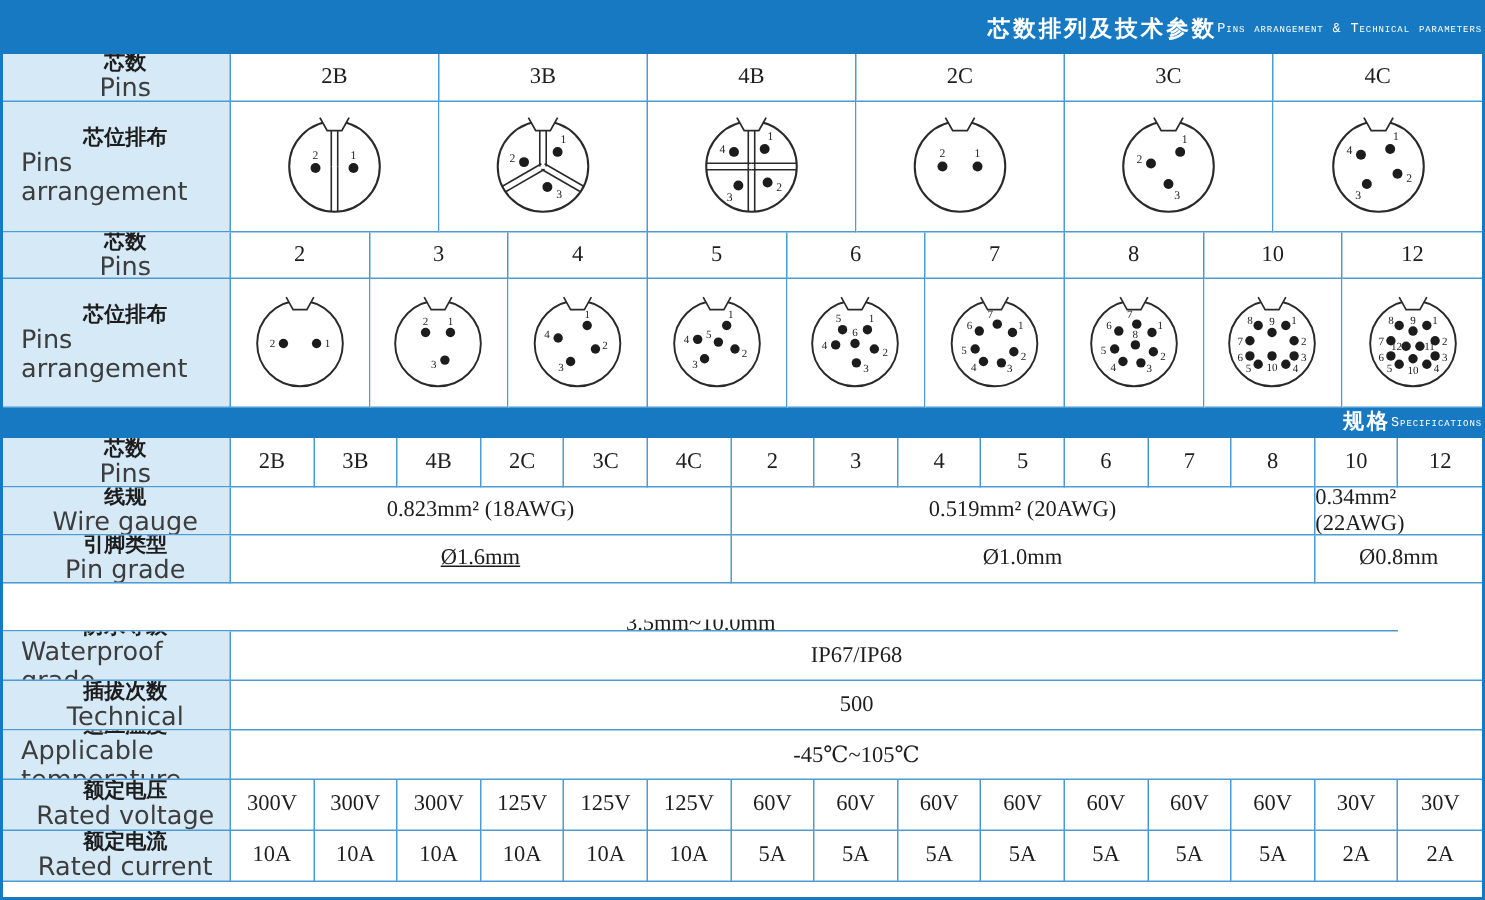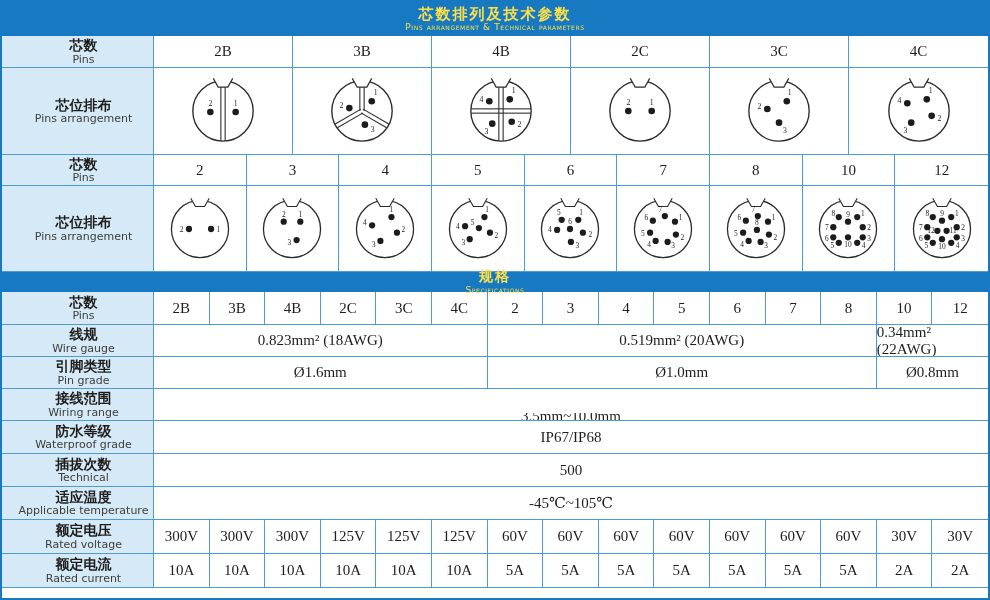--- a/index.html
+++ b/index.html
@@ -6,41 +6,41 @@
   body { background:#fff; }
   .sheet {
     width:990px; height:600px;
     border:2px solid #1779c1;
     background:#fff;
     font-family:"DejaVu Sans","Liberation Sans",sans-serif;
     color:#1d1d1d;
     overflow:hidden;
   }
   .banner {
-    background:#1779c1; color:#fde047;
-    display:flex; flex-direction:column; align-items:center; justify-content:center;
+    background:#1779c1; color:#ffffff;
+    display:flex; flex-direction:row; align-items:center; justify-content:flex-end;
     line-height:1.12;
   }
   .banner .zh { font-size:15px; font-weight:bold; letter-spacing:2px; }
-  .banner .en { font-size:9px; font-variant:small-caps; letter-spacing:0.6px; }
+  .banner .en { font-size:9px; font-variant:small-caps; letter-spacing:0.6px;font-family:Liberation Mono, monospace; }
   .row { display:grid; }
   .cols6  { grid-template-columns:152px repeat(6,1fr); }
   .cols9  { grid-template-columns:152px repeat(9,1fr); }
   .cols15 { grid-template-columns:152px repeat(15,1fr); }
   .cell {
     border-right:1px solid #4d9bd3;
     border-bottom:1px solid #4d9bd3;
     display:flex; flex-direction:column;
     align-items:center; justify-content:center;
     overflow:hidden;
   }
   .row > .cell:last-child { border-right:none; }
   .label { background:#d6e9f6;padding-left:12px; }
   .label .zh { font-size:14px; font-weight:bold; line-height:1.15; }
-  .label .en { font-size:11px; color:#3d3d3d; line-height:1.1; }
+  .label .en { font-size:17px; color:#3d3d3d; line-height:1.1; }
   .val {
     font-family:"Liberation Serif","DejaVu Serif",serif;
     font-size:15px;
   }
   .diag { background:#fff; }
   svg { display:block; }
 </style>
 </head>
 <body>
 
@@ -402,30 +402,26 @@
   <div class="cell val" style="grid-column: span 6;">0.823mm² (18AWG)</div>
       <div class="cell val" style="grid-column: span 7;">0.519mm² (20AWG)</div>
       <div class="cell val" style="grid-column: span 2;">0.34mm² (22AWG)</div>
     </div>
 
   <div class="row cols15" style="height:32px">
     <div class="cell label">
       <div class="zh">引脚类型</div>
       <div class="en">Pin grade</div>
     </div>
-  <div class="cell val" style="grid-column: span 6;">Ø1.6mm</div>
+  <div class="cell val" style="grid-column: span 6; text-decoration: underline;">Ø1.6mm</div>
       <div class="cell val" style="grid-column: span 7;">Ø1.0mm</div>
       <div class="cell val" style="grid-column: span 2;">Ø0.8mm</div>
     </div>
 
   <div class="row cols15" style="height:32px">
-    <div class="cell label">
-      <div class="zh">接线范围</div>
-      <div class="en">Wiring range</div>
-    </div>
   <div class="cell val" style="grid-column: span 15; margin-top: 24px;">3.5mm~10.0mm</div>
     </div>
 
   <div class="row cols15" style="height:33px">
     <div class="cell label">
       <div class="zh">防水等级</div>
       <div class="en">Waterproof grade</div>
     </div>
   <div class="cell val" style="grid-column: span 15; text-align: right;">IP67/IP68</div>
     </div>

